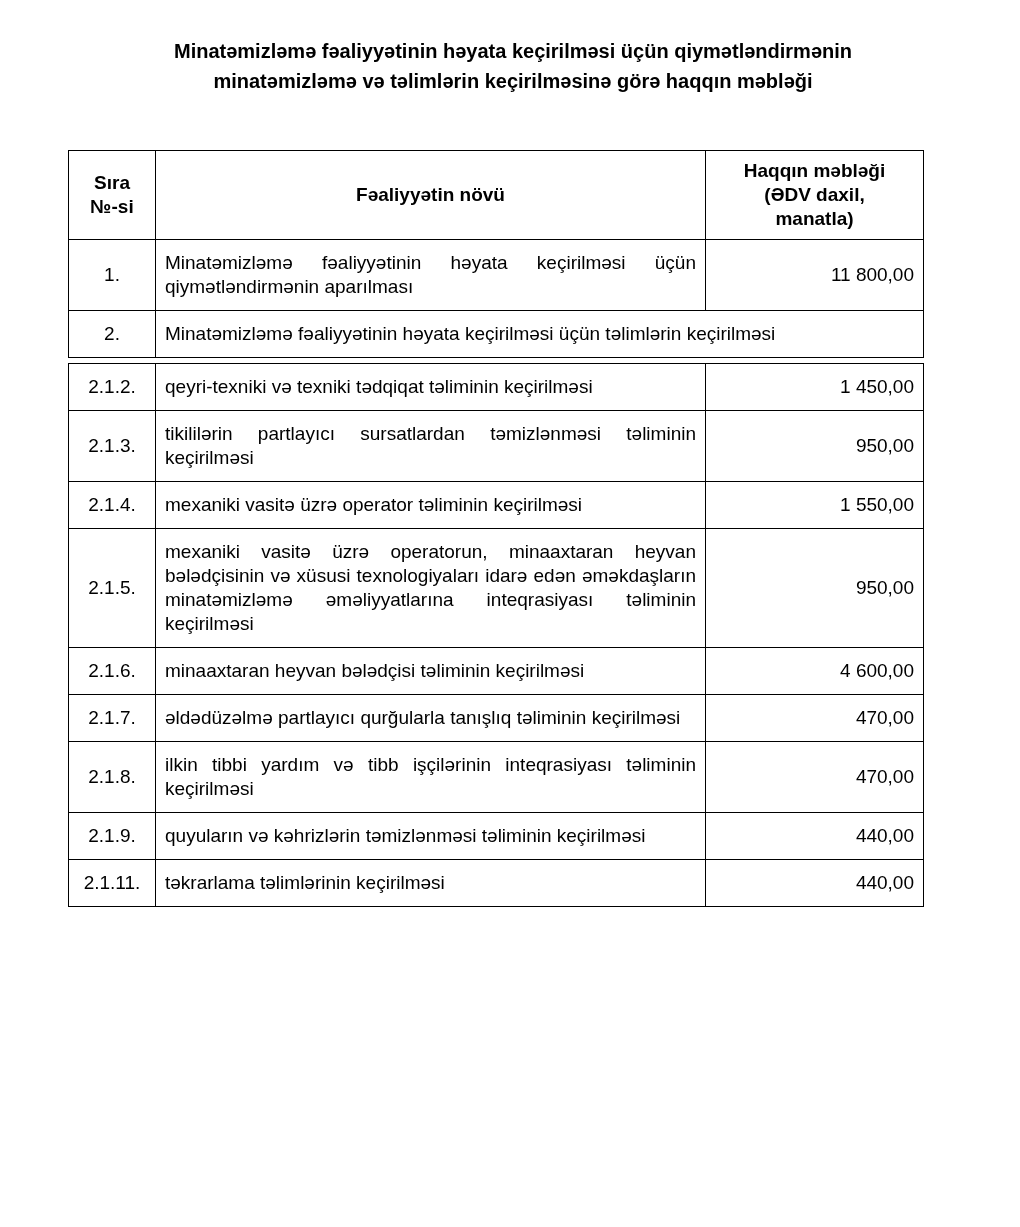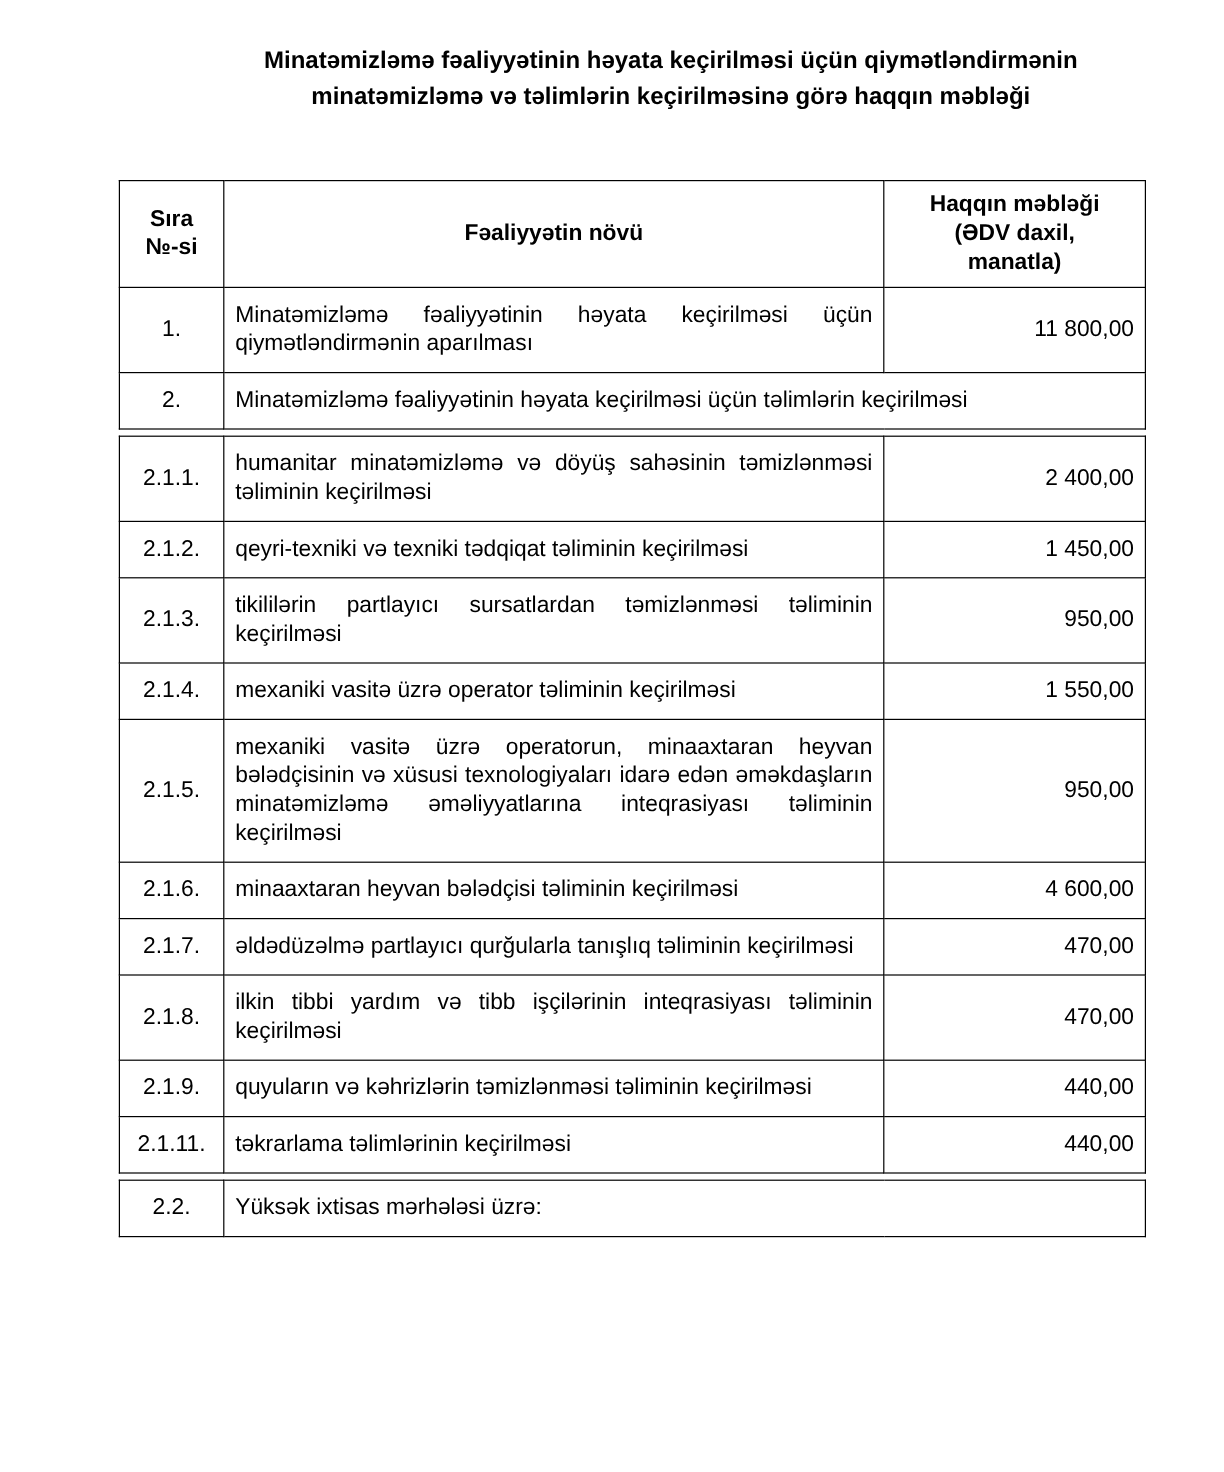--- a/index.html
+++ b/index.html
@@ -5,31 +5,31 @@
   * { box-sizing: border-box; }
   html, body { margin: 0; padding: 0; }
   body {
     width: 1020px;
     height: 1227px;
     background: #ffffff;
     color: #000000;
     font-family: "Liberation Sans", "DejaVu Sans", sans-serif;
     overflow: hidden;
   }
-  .page { padding-top: 36px; padding-left: 46px; }
+  .page { padding-top: 36px; }
   .doc-title {
     margin-left: 108px;
     width: 810px;
     text-align: center;
     font-weight: bold;
     font-size: 20px;
     line-height: 30px;
   }
   .tables {
-    margin-left: 53px;
+    margin-left: 68px;
     margin-top: 54px;
   }
   table {
     border-collapse: collapse;
     table-layout: fixed;
     width: 855px;
   }
   table.chunk { margin-top: 5px; }
   col.c-no  { width: 87px; }
   col.c-act { width: 550px; }
@@ -95,25 +95,20 @@
       </table>
 
     <table class="chunk">
       <colgroup>
           <col class="c-no">
           <col class="c-act">
           <col class="c-fee">
         </colgroup>
       <tbody>
       <tr>
-        <td class="num">2.1.1.</td>
-        <td class="act">humanitar minatəmizləmə və döyüş sahəsinin təmizlənməsi təliminin keçirilməsi</td>
-        <td class="fee">2 400,00</td>
-      </tr>
-      <tr>
         <td class="num">2.1.2.</td>
         <td class="act">qeyri-texniki və texniki tədqiqat təliminin keçirilməsi</td>
         <td class="fee">1 450,00</td>
       </tr>
       <tr>
         <td class="num">2.1.3.</td>
         <td class="act">tikililərin partlayıcı sursatlardan təmizlənməsi təliminin keçirilməsi</td>
         <td class="fee">950,00</td>
       </tr>
       <tr>
@@ -147,28 +142,15 @@
         <td class="fee">440,00</td>
       </tr>
       <tr>
         <td class="num">2.1.11.</td>
         <td class="act">təkrarlama təlimlərinin keçirilməsi</td>
         <td class="fee">440,00</td>
       </tr>
     </tbody>
       </table>
 
-    <table class="chunk">
-      <colgroup>
-          <col class="c-no">
-          <col class="c-act">
-          <col class="c-fee">
-        </colgroup>
-      <tbody>
-          <tr>
-        <td class="num">2.2.</td>
-        <td class="act" colspan="2">Yüksək ixtisas mərhələsi üzrə:</td>
-      </tr>
-    </tbody>
-      </table>
 
   </div>
 </div>
 
 </body></html>

